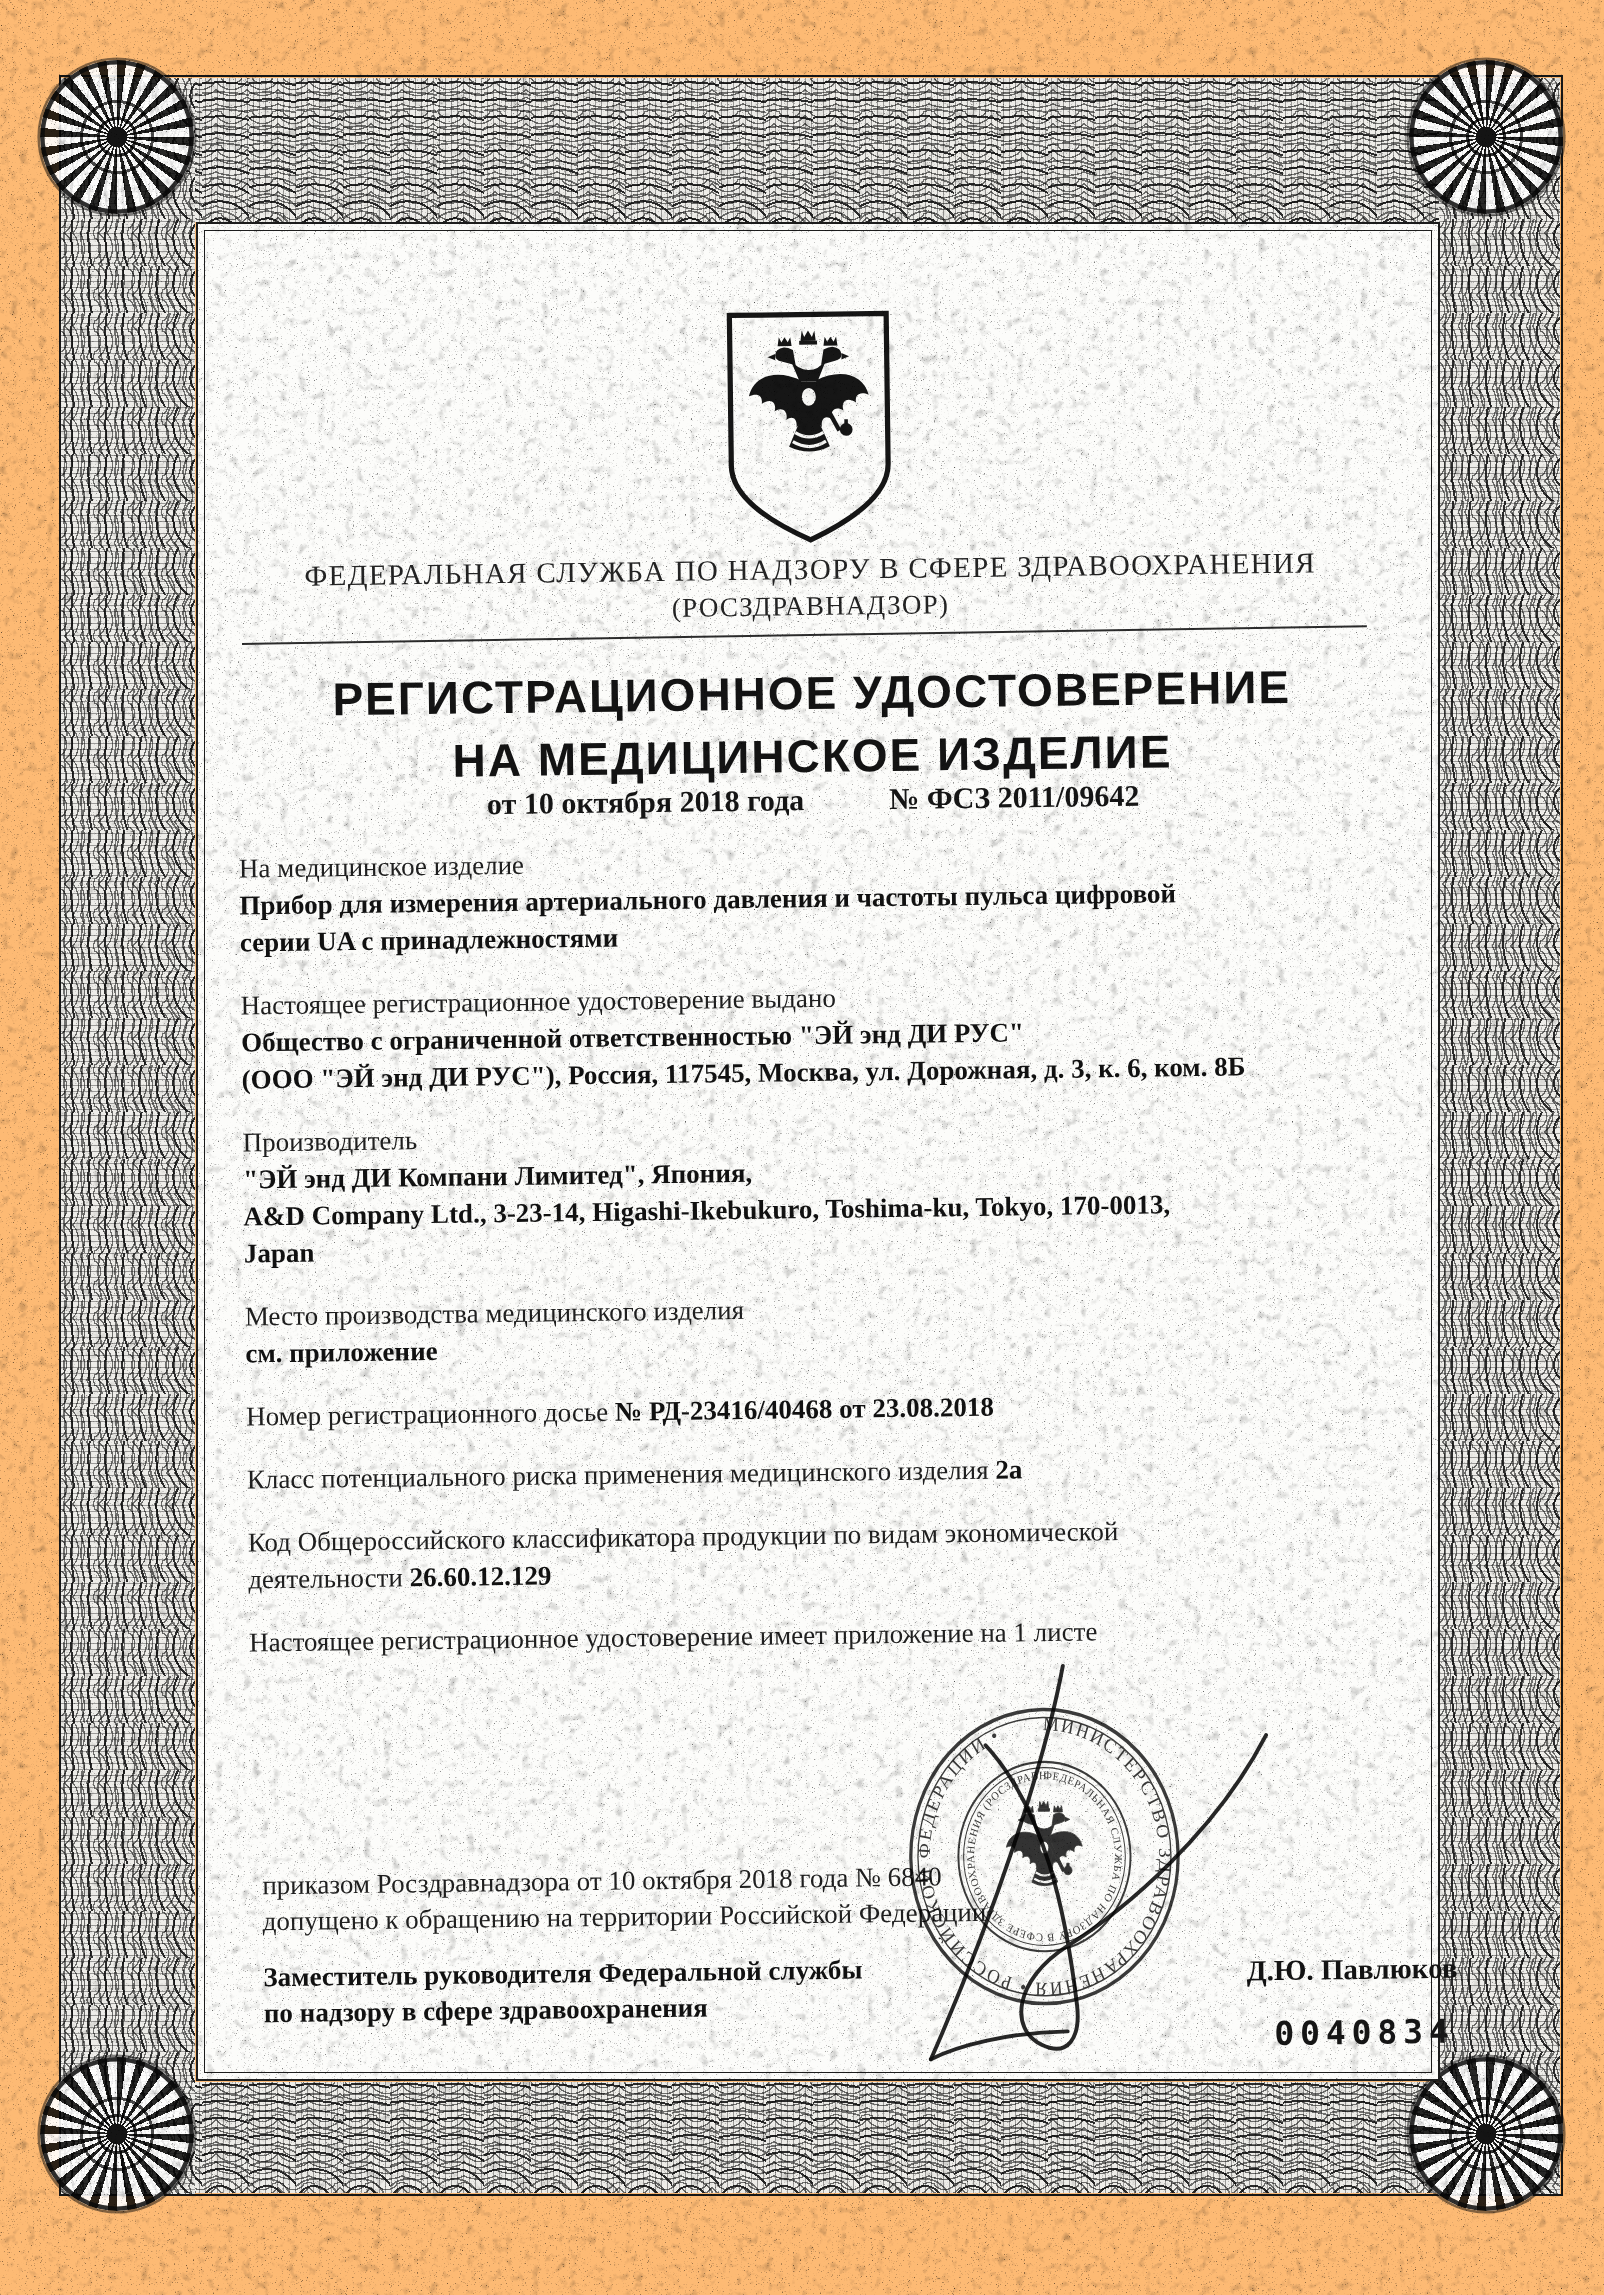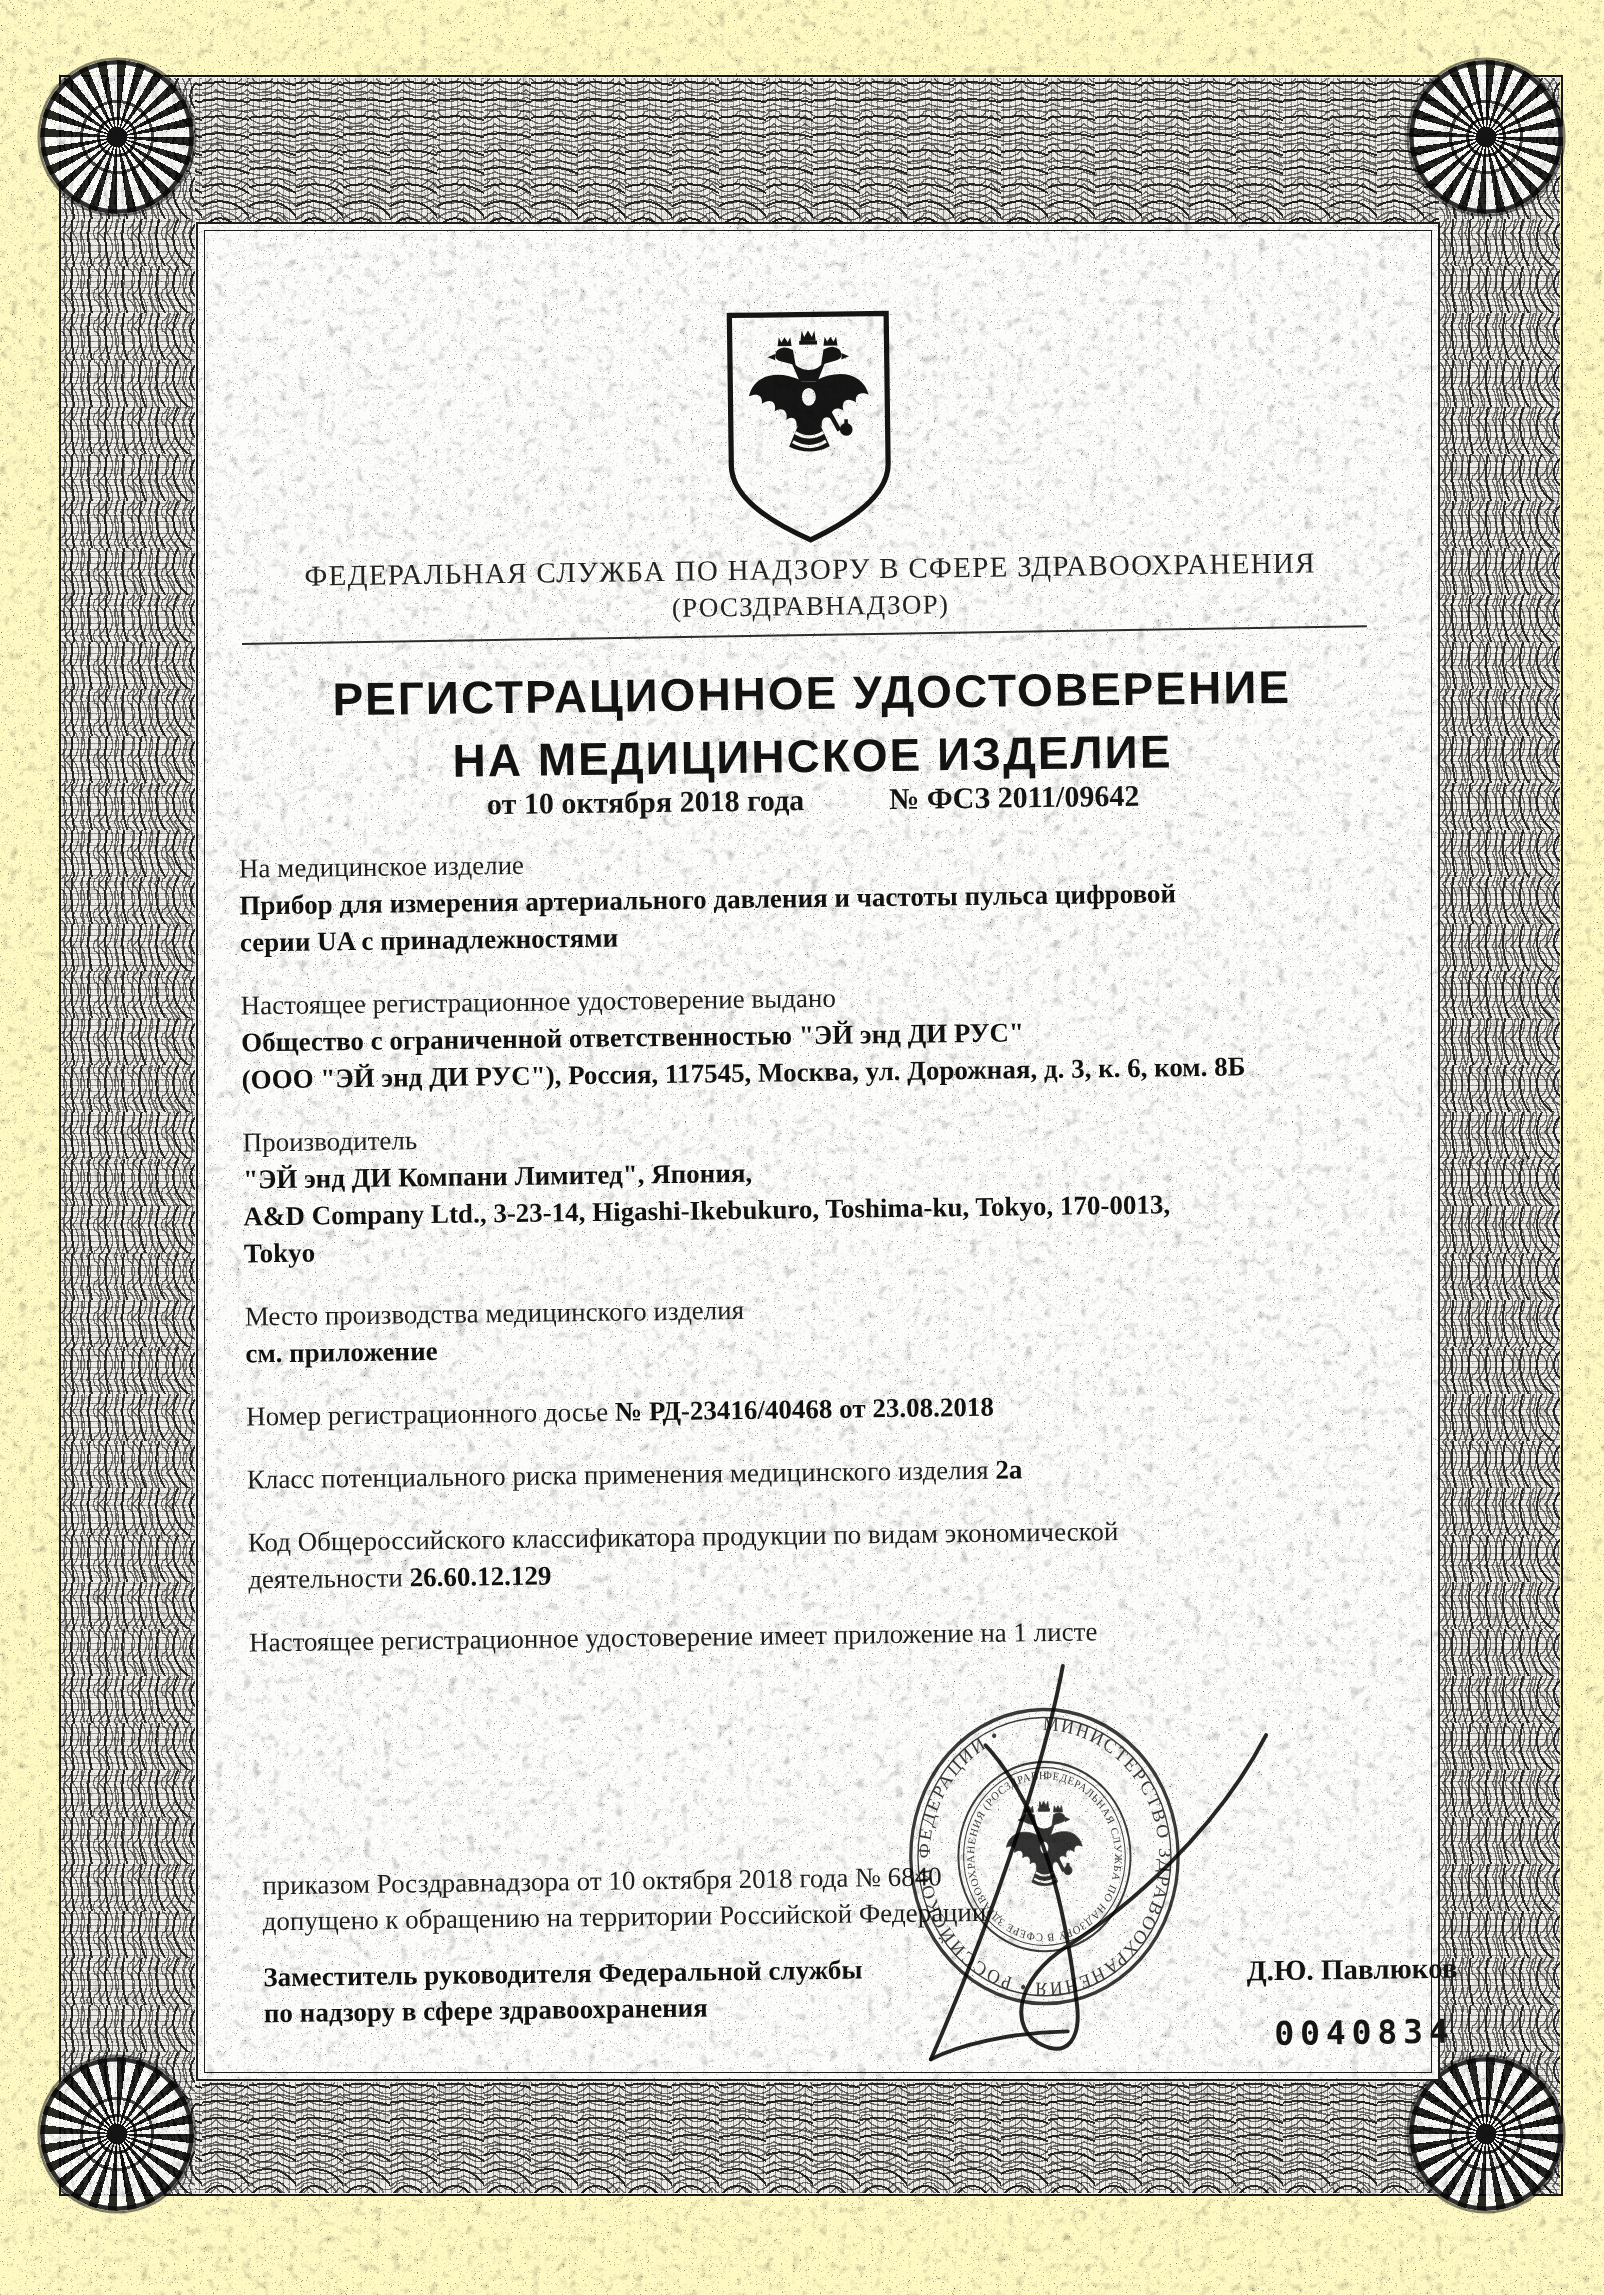--- a/index.html
+++ b/index.html
@@ -1,16 +1,16 @@
 <!DOCTYPE html>
 <html style="font-size:10.4px"><head>
 <meta charset="utf-8">
 <style>
   html,body{margin:0;padding:0;background:#ffffff;}
-  .page{position:relative;width:1604px;height:2295px;background:#fef9c3;overflow:hidden;
+  .page{position:relative;width:1604px;height:2295px;background:#fdba74;overflow:hidden;
         font-family:"Liberation Serif", serif;color:#1b1b1b;}
   
   .outer-frame{position:absolute;left:59px;top:75px;width:1504px;height:2121px;
         border:2.6px solid #161616;box-sizing:border-box;z-index:1;}
   .band{position:absolute;z-index:1;background-color:#eeede9;}
   .band-h{background-image:
       repeating-radial-gradient(circle at 18px 110%, rgba(10,10,10,.85) 0 2px, transparent 2px 7.2px, rgba(10,10,10,.55) 7.2px 9px, transparent 9px 17px),
       repeating-radial-gradient(circle at 50% -20%, rgba(20,20,20,.6) 0 1.3px, transparent 1.3px 5.9px),
       repeating-linear-gradient(90deg, rgba(0,0,0,.35) 0 1.3px, transparent 1.3px 5.9px);
       background-size:47px 100%,31px 34px,18px 100%;}
@@ -124,21 +124,21 @@
     <div class="body-lines" id="body-lines">
         <div class="tl"><span>На медицинское изделие</span></div>
         <div class="tl"><span class="b">Прибор для измерения артериального давления и частоты пульса цифровой</span></div>
         <div class="tl"><span class="b">серии UA с принадлежностями</span></div>
         <div class="tl gap"><span>Настоящее регистрационное удостоверение выдано</span></div>
         <div class="tl"><span class="b">Общество с ограниченной ответственностью "ЭЙ энд ДИ РУС"</span></div>
         <div class="tl"><span class="b">(ООО "ЭЙ энд ДИ РУС"), Россия, 117545, Москва, ул. Дорожная, д. 3, к. 6, ком. 8Б</span></div>
         <div class="tl gap"><span>Производитель</span></div>
         <div class="tl"><span class="b">"ЭЙ энд ДИ Компани Лимитед", Япония,</span></div>
         <div class="tl"><span class="b">A&amp;D Company Ltd., 3-23-14, Higashi-Ikebukuro, Toshima-ku, Tokyo, 170-0013,</span></div>
-        <div class="tl"><span class="b">Tokyo</span></div>
+        <div class="tl"><span class="b">Japan</span></div>
         <div class="tl gap"><span>Место производства медицинского изделия</span></div>
         <div class="tl"><span class="b">см. приложение</span></div>
         <div class="tl gap"><span>Номер регистрационного досье </span><span class="b">№ РД-23416/40468 от 23.08.2018</span></div>
         <div class="tl gap"><span>Класс потенциального риска применения медицинского изделия </span><span class="b">2а</span></div>
         <div class="tl gap"><span>Код Общероссийского классификатора продукции по видам экономической</span></div>
         <div class="tl"><span>деятельности </span><span class="b">26.60.12.129</span></div>
         <div class="tl gap"><span>Настоящее регистрационное удостоверение имеет приложение на 1 листе</span></div>
       </div>
 
     <div class="footer-lines" id="footer-lines">

